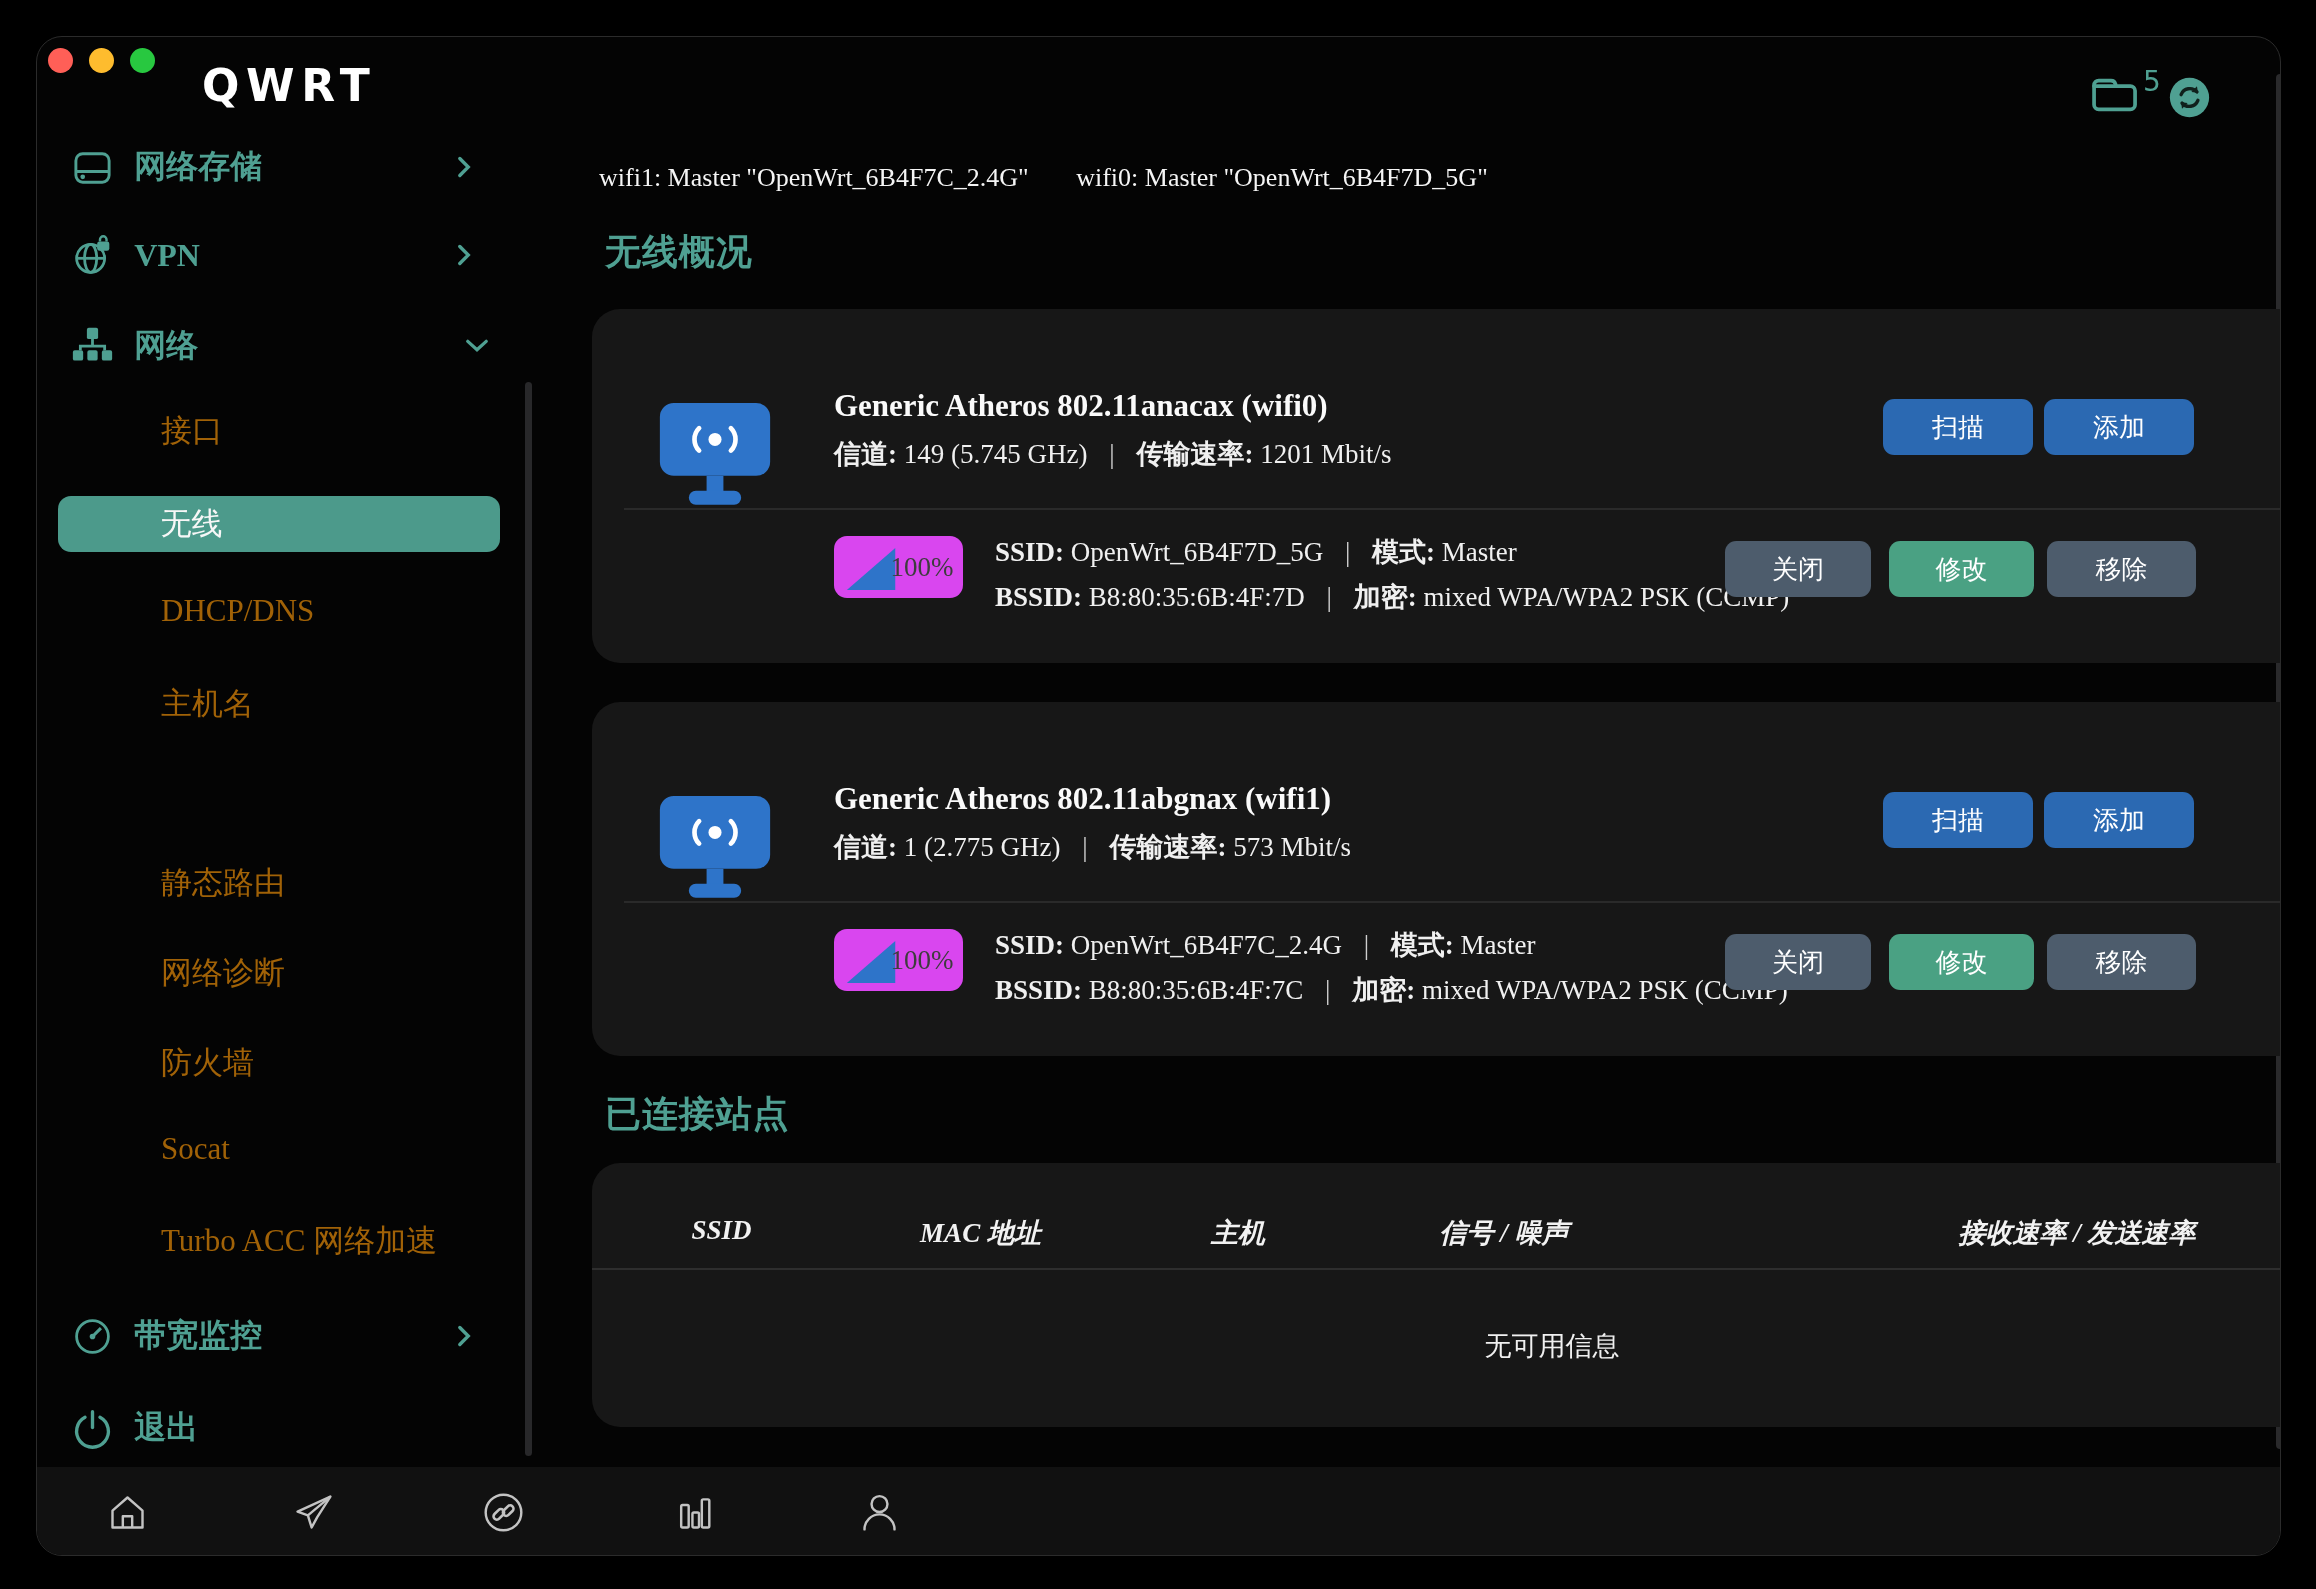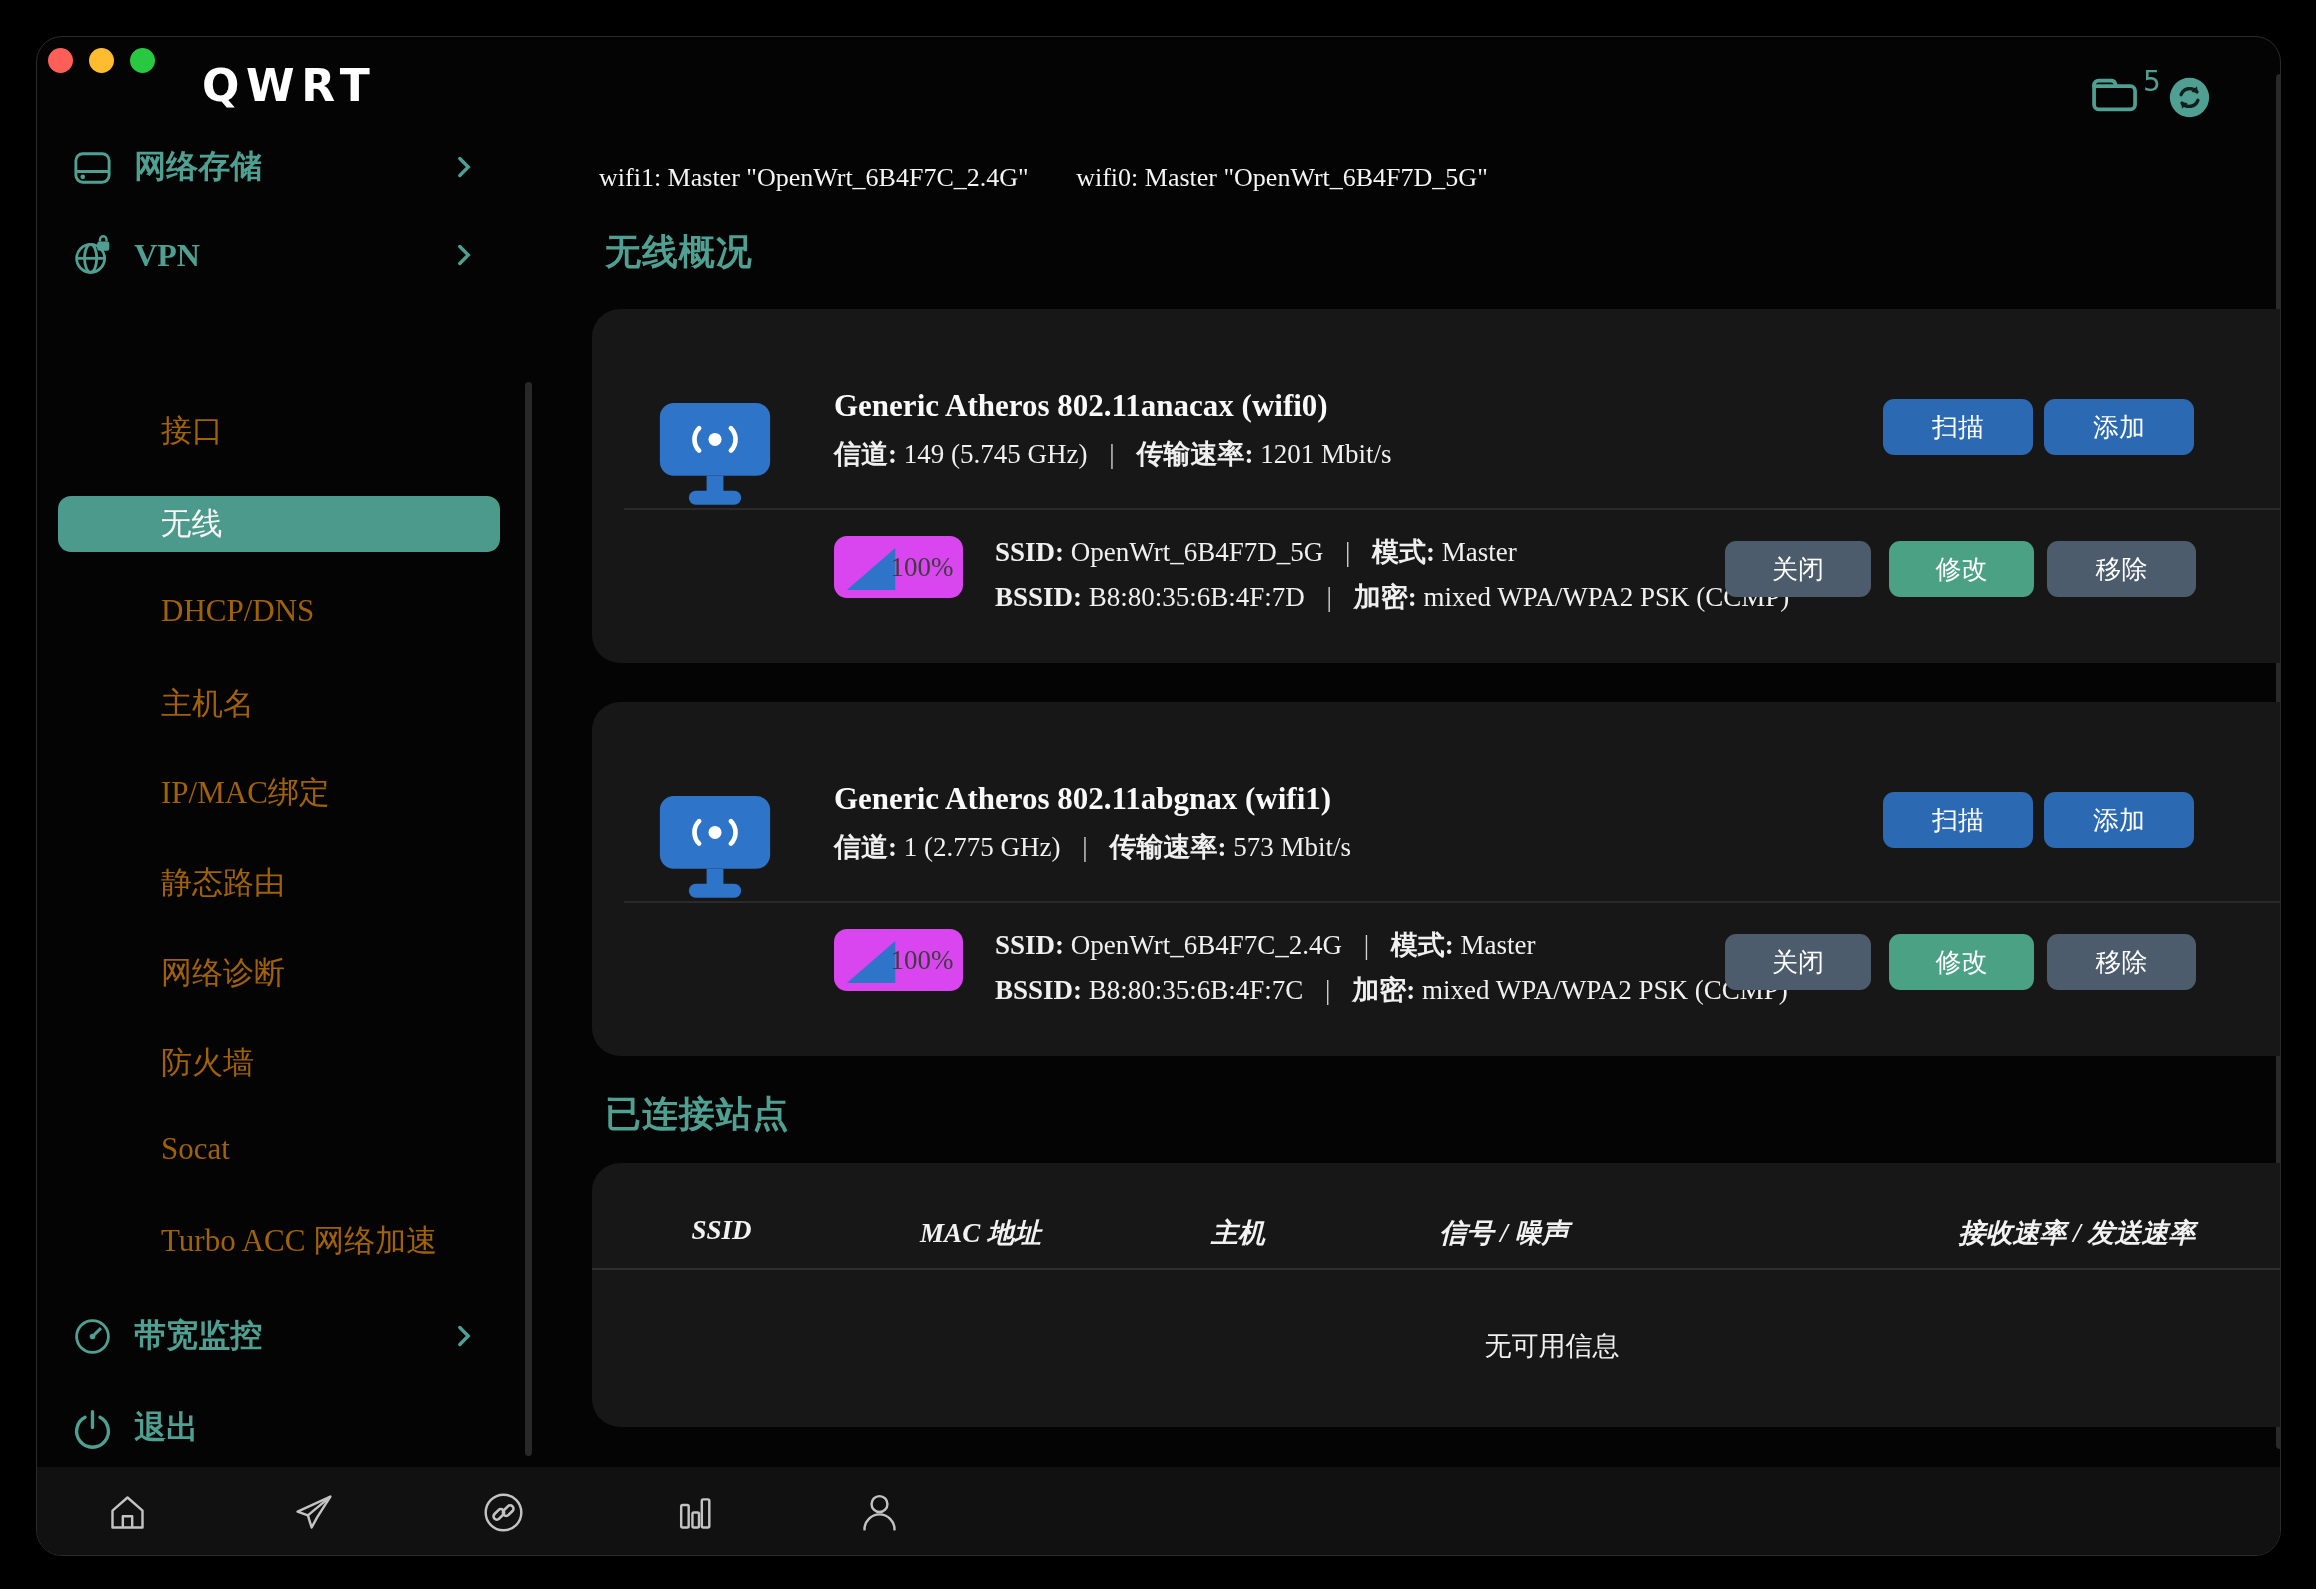--- a/index.html
+++ b/index.html
@@ -133,37 +133,51 @@
         </svg>
       </span>
       <span>VPN</span>
       <span class="chev">
         <svg width="15" height="22.5" viewBox="0 0 16 24" fill="none" stroke="currentColor" stroke-width="3.6" stroke-linecap="round">
             <path d="M3 3 l9 9 -9 9"></path>
           </svg>
       </span>
     </div>
 
+    <div class="nav-row" style="top:283px">
+      <span class="ic">
+        <svg width="43" height="43" viewBox="0 0 46 46" fill="currentColor" stroke="none">
+          <rect x="17" y="3" width="12" height="12" rx="2"></rect>
+          <rect x="2" y="27" width="11" height="11" rx="2"></rect>
+          <rect x="17.5" y="27" width="11" height="11" rx="2"></rect>
+          <rect x="33" y="27" width="11" height="11" rx="2"></rect>
+          <path d="M21.5 15 h3 v6 h13 v6 h-3 v-3 H11.5 v3 h-3 v-6 h13 z"></path>
+        </svg>
+      </span>
+      <span>网络</span>
+      <span class="chev down">
+        <svg width="24" height="15" viewBox="0 0 26 16" fill="none" stroke="currentColor" stroke-width="3.6" stroke-linecap="round">
+            <path d="M3 3 l10 9 10 -9"></path>
+          </svg>
+      </span>
+    </div>
 
     <div class="sub-row" style="top:368px">
       <span>接口</span>
     </div>
 
     <div class="pill">
       <span>无线</span>
     </div>
 
     <div class="sub-row" style="top:548px">
       <span>DHCP/DNS</span>
     </div>
     <div class="sub-row" style="top:641px">
       <span>主机名</span>
-    </div>
-    <div class="sub-row" style="top:730px">
-      <span>IP/MAC绑定</span>
     </div>
     <div class="sub-row" style="top:820px">
       <span>静态路由</span>
     </div>
     <div class="sub-row" style="top:910px">
       <span>网络诊断</span>
     </div>
     <div class="sub-row" style="top:1000px">
       <span>防火墙</span>
     </div>

